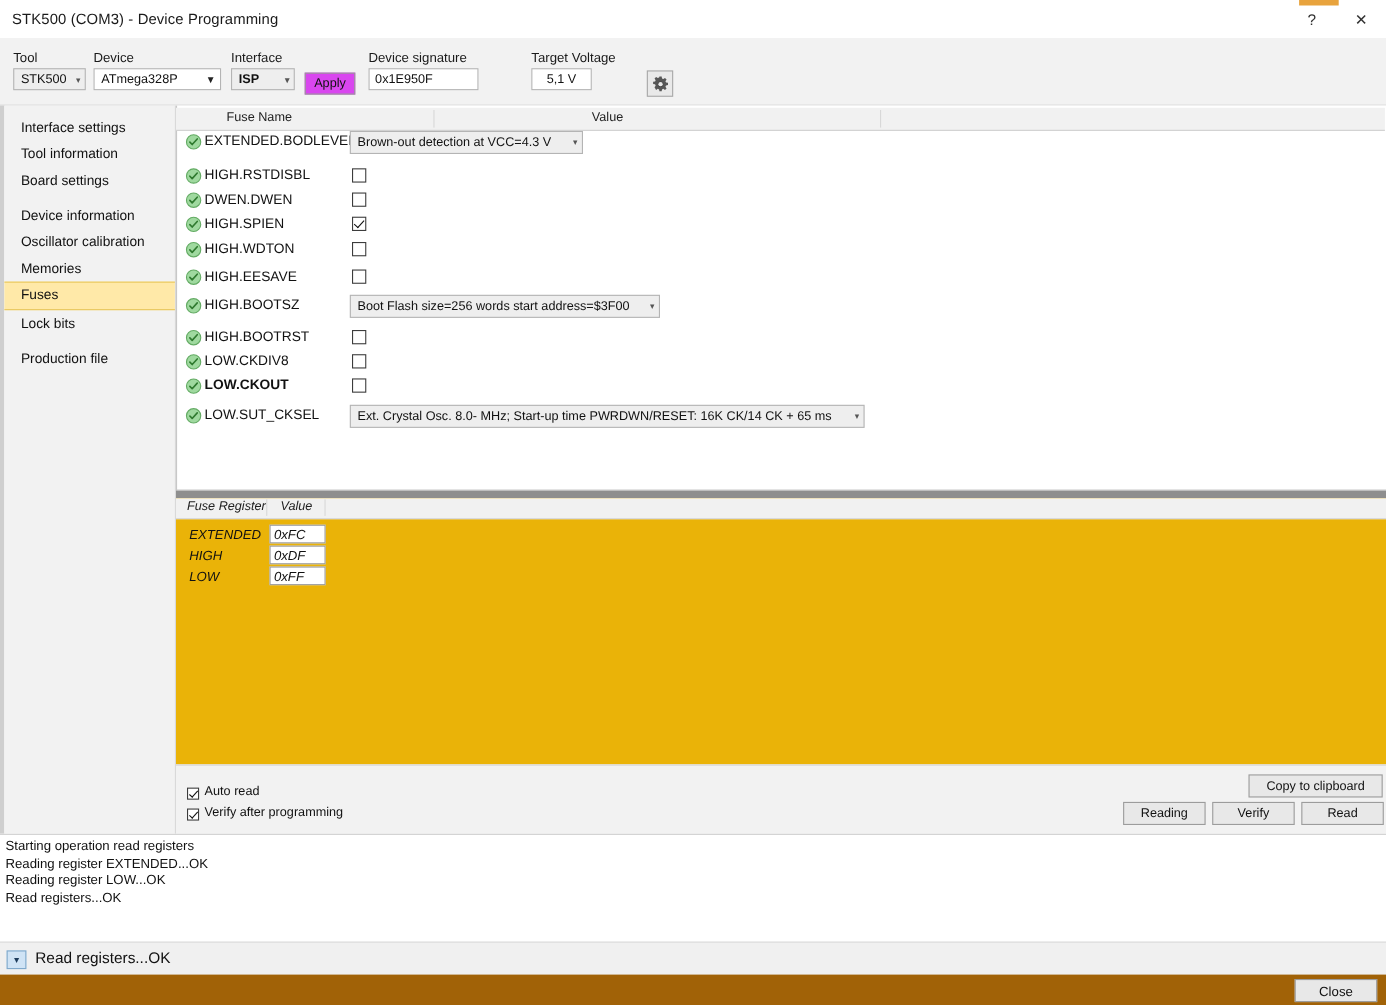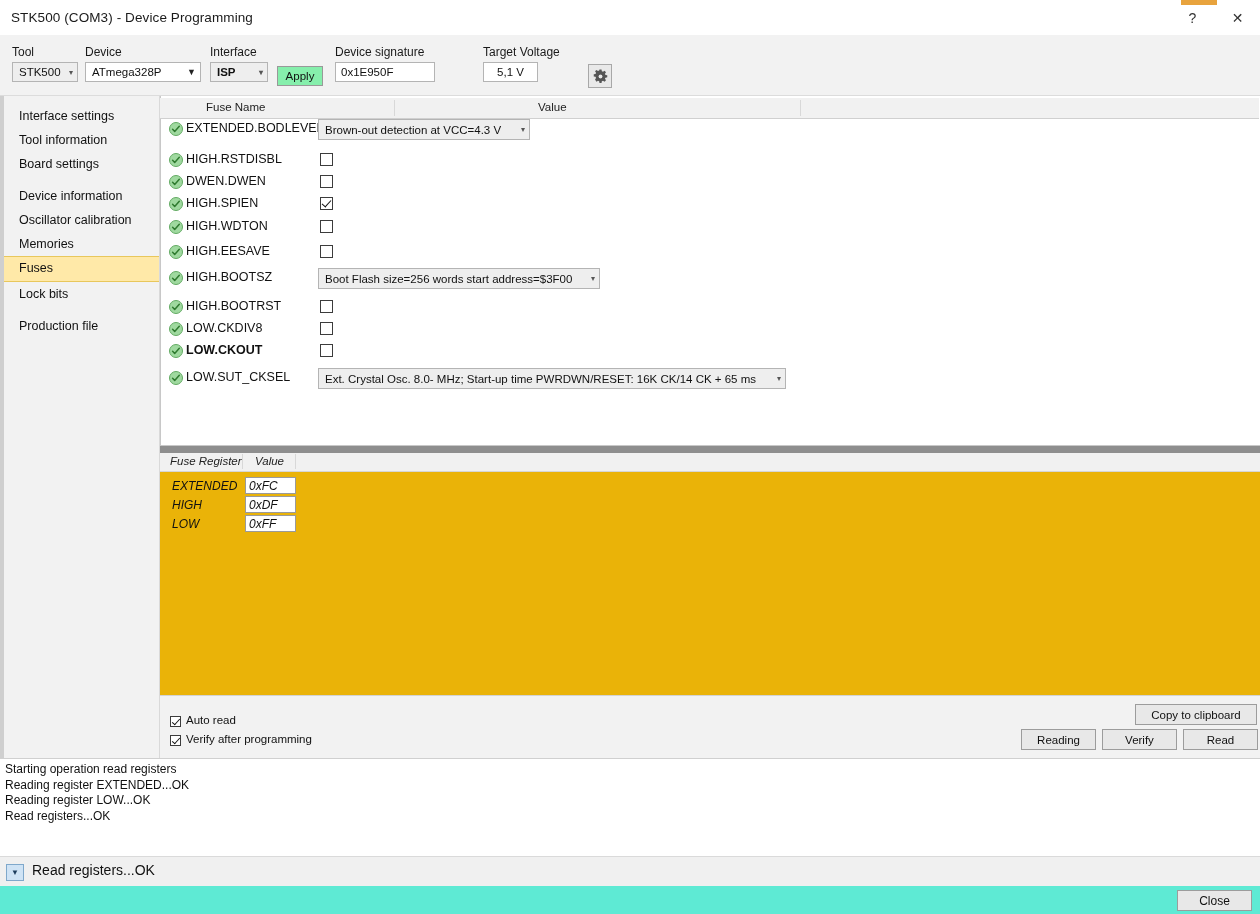--- a/index.html
+++ b/index.html
@@ -31,21 +31,21 @@
   }
   .combo.white{background:#ffffff;}
   .combo .arw{font-size:8px;color:#555;margin-left:6px;}
   .combo.big .arw{font-size:9px;color:#222;}
   .txtbox{
     display:inline-block;height:20px;line-height:19px;box-sizing:border-box;
     background:#ffffff;border:1px solid #b4b4b4;font-size:11.5px;color:#111;padding:0 5px;
   }
   .btn{
     display:inline-flex;align-items:center;justify-content:center;
-    height:20px;box-sizing:border-box;background:#86efac;border:1px solid #999999;
+    height:20px;box-sizing:border-box;background:#d946ef;border:1px solid #999999;
     font-size:11.5px;color:#111;cursor:default;padding:0 22px;
   }
   .gearbtn{
     position:absolute;width:24px;height:24px;box-sizing:border-box;
     background:#e9e9e9;border:1px solid #a8a8a8;display:flex;align-items:center;justify-content:center;cursor:default;
   }
 
   
   .sidebar{position:absolute;left:4px;top:96px;width:155px;height:662px;background:#f2f2f2;border-right:1px solid #d9d9d9;}
   .edge-strip{position:absolute;left:0;top:96px;width:4px;height:662px;background:#cfcfcf;}
@@ -97,21 +97,21 @@
     height:21px;box-sizing:border-box;background:#e8e8e8;border:1px solid #9c9c9c;
     font-size:11.5px;color:#111;cursor:default;
   }
 
   
   .logpanel{position:absolute;left:0;top:758px;width:1260px;height:96px;background:#ffffff;border-top:1px solid #d0d0d0;}
   .logline{padding-left:5px;font-size:12px;line-height:15.5px;color:#111;white-space:nowrap;}
   .statusbar{position:absolute;left:0;top:856px;width:1260px;height:30px;background:#f0f0f0;border-top:1px solid #dadada;}
   .statusbtn{position:absolute;left:6px;top:7px;width:18px;height:17px;box-sizing:border-box;background:#cfe3f5;border:1px solid #7fa8cb;display:flex;align-items:center;justify-content:center;cursor:default;}
   .statustext{position:absolute;left:32px;top:5px;font-size:14px;color:#111;}
-  .footer{position:absolute;left:0;top:886px;width:1260px;height:28px;background:#5eead4;}
+  .footer{position:absolute;left:0;top:886px;width:1260px;height:28px;background:#a16207;}
   .closebtn{position:absolute;right:8px;top:4px;width:75px;height:21px;box-sizing:border-box;
             background:#e8e8e8;border:1px solid #9c9c9c;display:flex;align-items:center;justify-content:center;
             font-size:12px;color:#111;cursor:default;}
 </style>
 </head>
 <body>
 
 <div class="window">
 
   <div class="titlebar">

